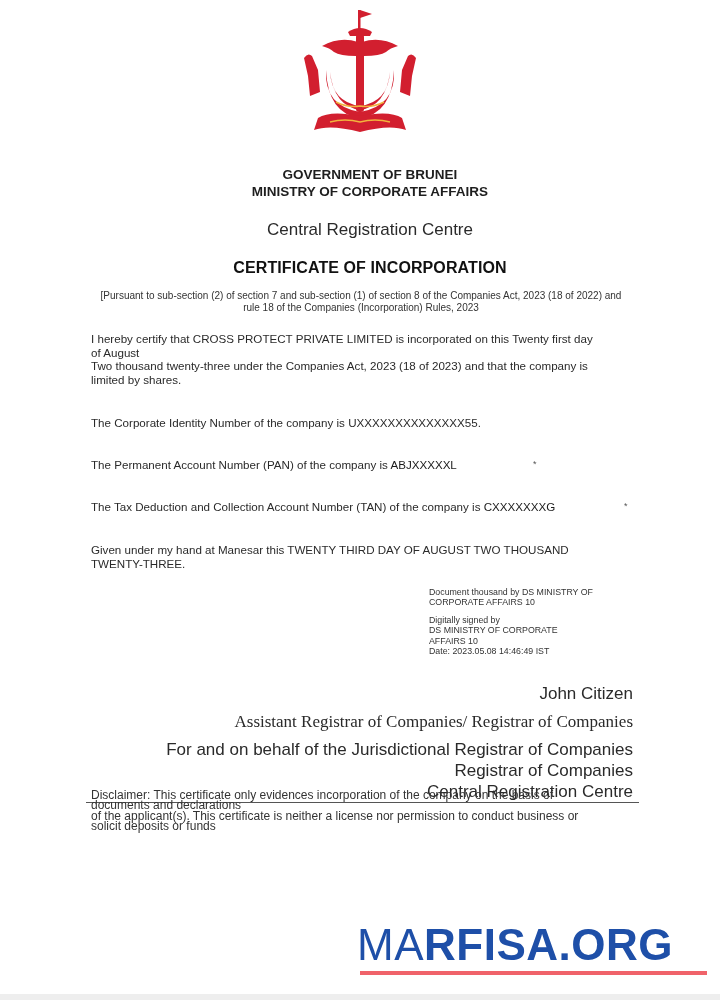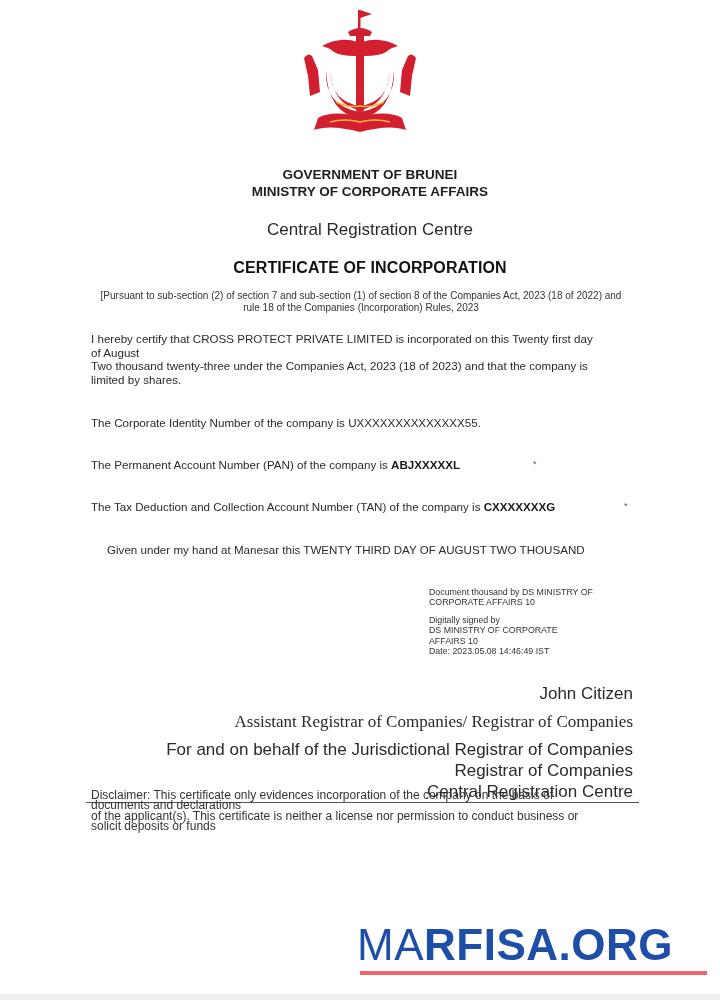--- a/index.html
+++ b/index.html
@@ -10,22 +10,22 @@
   .center { left:0; width:708px; text-align:center;padding-left:16px; }
   .gov { top:166px; font-size:13.5px; font-weight:bold; line-height:17px; color:#1e1e1e; }
   .crc { top:220px; font-size:17px; color:#2a2a2a; }
   .cert { top:259px; font-size:16px; font-weight:bold; color:#111; letter-spacing:0.1px; }
   .pursuant { top:290px; left:100px; width:522px; text-align:center; font-size:10px; line-height:11.5px; color:#333; }
   .para { left:91px; width:545px; font-size:11.6px; line-height:13.5px; color:#2a2a2a; }
   .p1 { top:332px; }
   .p-cin { top:416px; }
   .p-pan { top:458px; }
   .p-tan { top:500px; }
-  .p-given { top:543px;margin-left:16px; }
-  b.val { font-weight:bold; color:#1a1a1a;margin-top:40px; }
+  .p-given { top:543px; }
+  b.val { font-weight:normal; color:#1a1a1a;margin-top:40px; }
   .star { position:absolute; font-size:9px; color:#555; }
   .sig { left:429px; width:200px; font-size:8.8px; line-height:10.4px; color:#333; }
   .sig1 { top:587px; }
   .sig2 { top:615px; }
   .right { right:87px; text-align:center; font-size:17px; color:#2a2a2a; }
   .r1 { top:684px; }
   .r2 { top:712px;font-family:Liberation Serif, serif; }
   .r3 { top:740px; }
   .r4 { top:761px; }
   .r5 { top:782px; }
@@ -93,20 +93,21 @@
 </div>
 <span class="star" style="left:533px; top:459px;">*</span>
 
 <div class="abs para p-tan">
   <span>The Tax Deduction and Collection Account Number (TAN) of the company is </span><b class="val">CXXXXXXXG</b>
 </div>
 <span class="star" style="left:624px; top:501px;">*</span>
 
 <div class="abs para p-given">
   <div>Given under my hand at Manesar this TWENTY THIRD DAY OF AUGUST TWO THOUSAND</div>
+  <div>TWENTY-THREE.</div>
 </div>
 
 <div class="abs sig sig1">
   <div>Document thousand by DS MINISTRY OF</div>
   <div>CORPORATE AFFAIRS 10</div>
 </div>
 <div class="abs sig sig2">
   <div>Digitally signed by</div>
   <div>DS MINISTRY OF CORPORATE</div>
   <div>AFFAIRS 10</div>

